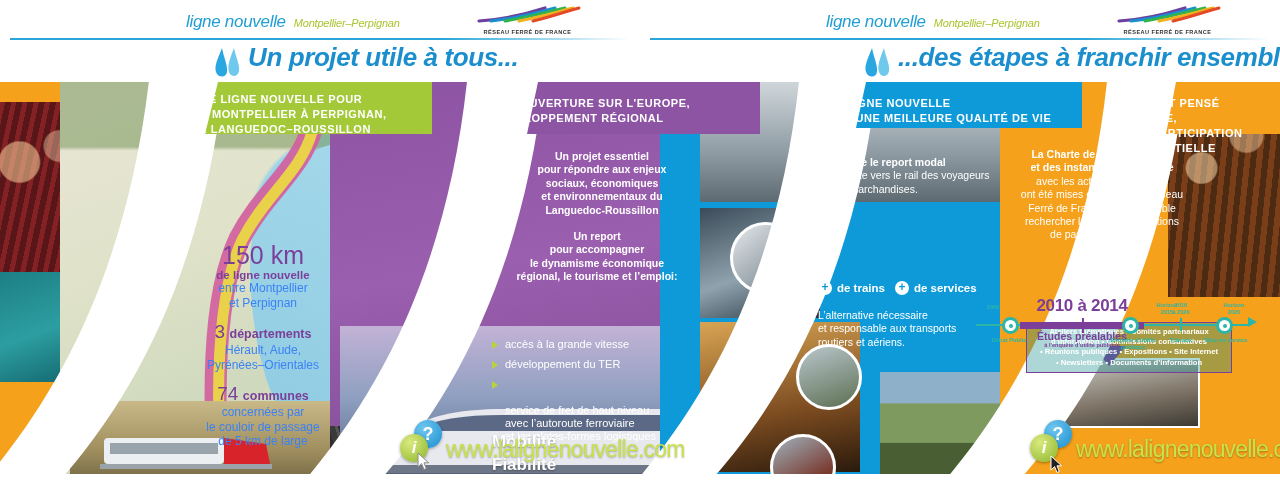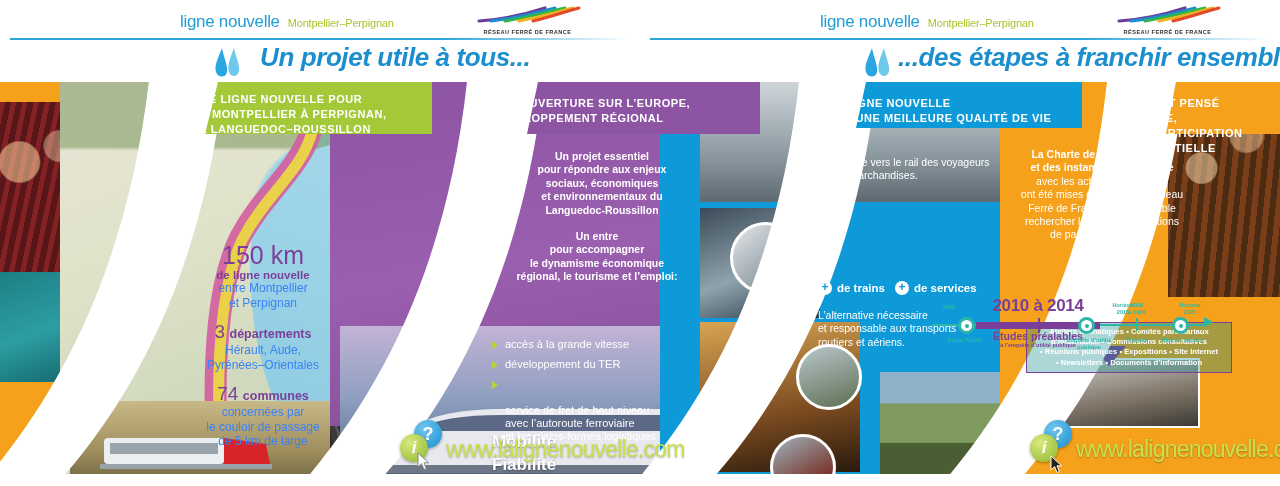--- a/index.html
+++ b/index.html
@@ -10,31 +10,31 @@
     position: relative;
   }
   .stage { position: relative; width: 1280px; height: 486px; background:#fff; overflow:hidden; }
 
   
   .hdr { position:absolute; top:0; height:40px; width:640px; background:#fff; }
   .hdr.left  { left:0; }
   .hdr.right { left:640px; }
   .hdr-rule { position:absolute; left:10px; right:10px; top:38px; height:2px;
     background:linear-gradient(90deg,#2aa7d8 0%, #2aa7d8 70%, rgba(42,167,216,0) 100%); }
-  .hdr .brand { position:absolute; left:180px; top:12px; white-space:nowrap; }
+  .hdr .brand { position:absolute; left:186px; top:12px; white-space:nowrap;font-style:italic; }
   .brand-main { font-size:17px; color:#1f9dd4; letter-spacing:-.3px; }
   .brand-sub  { font-size:11px; color:#a8c52f; margin-left:8px; letter-spacing:-.2px; }
   .rff { position:absolute; left:470px; top:6px; width:115px; height:32px; text-align:center; }
   .rff .swoosh { width:106px; height:18px; margin:0 auto; }
   .rff .rff-txt { font-size:5.6px; letter-spacing:.45px; color:#333; font-weight:bold; margin-top:1px; }
 
   
   .ttl { position:absolute; top:42px; height:40px; color:#1b8fce;
          font-size:26px; font-style:italic; font-weight:bold; white-space:nowrap; letter-spacing:-.4px;}
-  .ttl.left  { left:260px; }
+  .ttl.left  { left:248px; }
   .ttl.right { left:898px; }
   .quote { position:absolute; top:46px; width:30px; height:34px; }
   .quote.left  { left:212px; }
   .quote.right { left:862px; }
 
   
   .body-wrap { position:absolute; top:82px; left:0; width:1280px; height:404px; }
 
   
   .p-orangeL { position:absolute; left:0; top:0; width:110px; height:404px; background:#f5a11b; }
@@ -114,21 +114,21 @@
   .chip { display:flex; align-items:center; gap:5px; color:#fff; font-size:11.5px; font-weight:bold; }
   .plus { width:14px; height:14px; border-radius:50%; background:#fff; color:#0e9ad8;
      font-size:12px; line-height:13px; text-align:center; font-weight:bold; }
 
   
   .tagbox { position:absolute; left:1026px; top:240px; width:206px; padding:4px 6px;
      border:1.5px solid #7b3f99; color:#fff; font-size:7.6px; line-height:10.2px;
      font-weight:bold; text-align:center; background:rgba(20,140,140,.35); }
 
   
-  .tl { position:absolute; left:932px; top:218px; width:272px; height:60px; }
+  .tl { position:absolute; left:976px; top:218px; width:272px; height:60px; }
   .tl-line { position:absolute; left:0; top:24px; width:272px; height:2px; background:#2bb6a8; }
   .tl-node { position:absolute; top:17px; width:17px; height:17px; border-radius:50%;
      background:#fff; border:3px solid #2bb6a8; }
   .tl-node i { position:absolute; left:3.5px; top:3.5px; width:4px; height:4px; border-radius:50%; background:#2bb6a8; }
   .tl-tick { position:absolute; top:18px; width:2px; height:13px; background:#2bb6a8; }
   .tl-yr { position:absolute; font-size:5.6px; font-weight:bold; color:#2bb6a8; text-align:center; line-height:6.6px; }
   .tl-lb { position:absolute; font-size:5.8px; font-weight:bold; color:#2bb6a8; text-align:center; line-height:7px; }
   .tl-main { position:absolute; left:42px; top:-4px; width:128px; text-align:center;
      color:#7b3f99; font-size:17px; font-weight:bold; letter-spacing:-.3px; }
   .tl-bar { position:absolute; left:44px; top:22px; width:124px; height:7px; background:#7b3f99; }
@@ -307,21 +307,21 @@
       <div>DÉVELOPPEMENT RÉGIONAL</div>
     </div>
     <div class="body-txt" style="left:522px; top:68px; width:160px; text-align:center; font-weight:bold;">
       <div>Un projet essentiel</div>
       <div>pour répondre aux enjeux</div>
       <div>sociaux, économiques</div>
       <div>et environnementaux du</div>
       <div>Languedoc-Roussillon</div>
     </div>
     <div class="body-txt" style="left:512px; top:148px; width:170px; text-align:center; font-weight:bold;">
-      <div>Un entre</div>
+      <div>Un report</div>
       <div>pour accompagner</div>
       <div>le dynamisme économique</div>
       <div>régional, le tourisme et l’emploi:</div>
     </div>
     <div class="blist">
       <div class="row">
         <span class="tri"></span>
         <span>accès à la grande vitesse</span>
       </div>
       <div class="row">
@@ -339,20 +339,21 @@
       <div>Mobilité</div>
       <div>Fiabilité</div>
       <div>Dynamisme</div>
     </div>
 
     <div class="col-head" style="left:818px; top:14px; width:250px;">
       <div>UNE LIGNE NOUVELLE</div>
       <div>POUR UNE MEILLEURE QUALITÉ DE VIE</div>
     </div>
     <div class="body-txt" style="left:818px; top:74px; width:200px;">
+      <div style="font-weight:bold">Permettre le report modal</div>
       <div>de la route vers le rail des voyageurs</div>
       <div>et des marchandises.</div>
     </div>
     <div class="chips">
       <div class="chip">
         <span class="plus">+</span>
         <span>de trains</span>
       </div>
       <div class="chip">
         <span class="plus">+</span>

